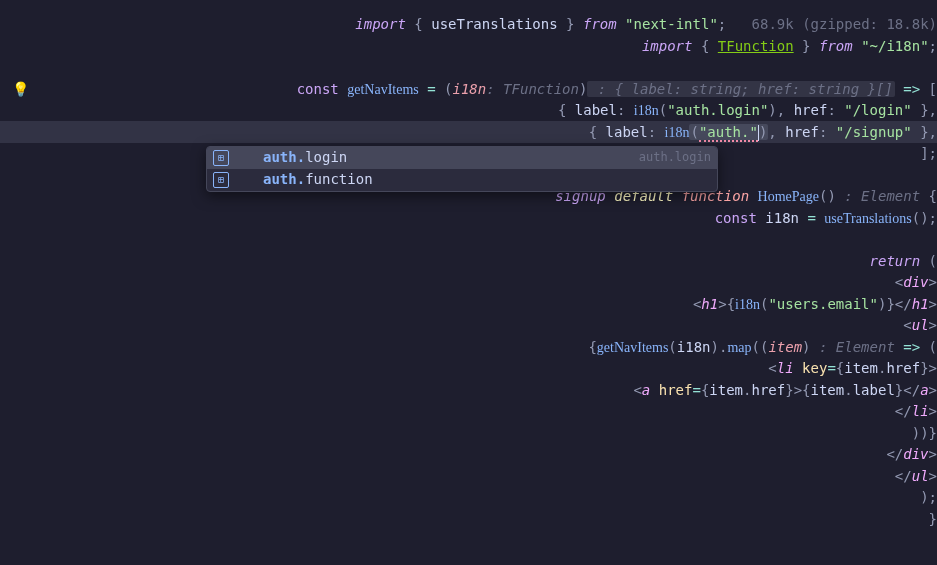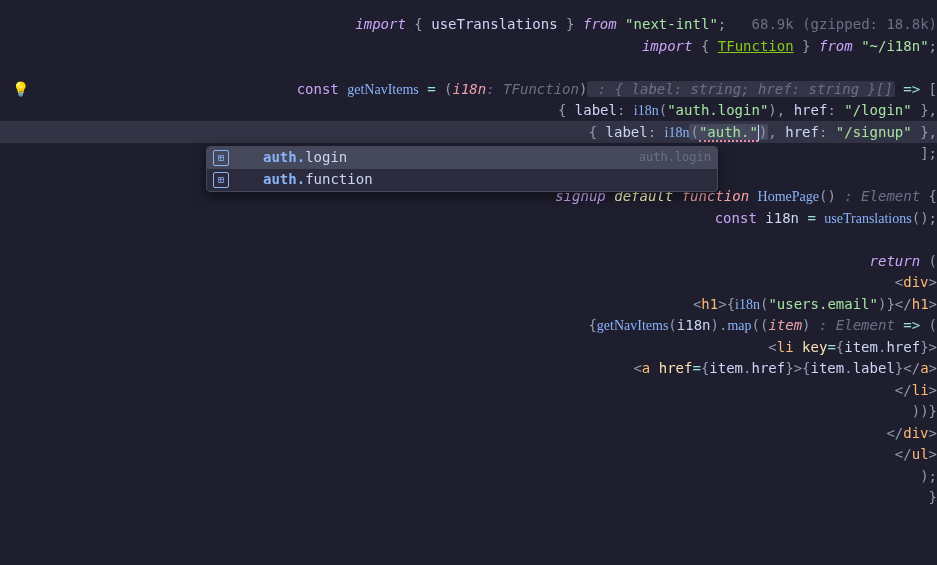--- a/index.html
+++ b/index.html
@@ -25,21 +25,21 @@
   .brace { color: #9399b2; }
   .ident { color: #cdd6f4; }
   .fn-name { color: #89b4fa; font-family: Liberation Serif, serif; }
   .type { color: #84cc16; text-decoration: underline; }
   .str { color: #a6e3a1; }
   .punct { color: #9399b2; }
   .op { color: #94e2d5; }
   .param { color: #eba0ac; font-style: italic; }
   .size-hint { color: #6c7086; }
   .type-annot { color: #6c7086; font-style: italic; }
-  .tag { color: #fdba74; }
+  .tag { color: #f0abfc; font-style: italic; }
   .tag-br { color: #9399b2; }
   .attr { color: #f9e2af; }
   .bulb {
     position: absolute;
     left: 12px;
     top: 79px;
     font-size: 14px;
   }
   .highlight-row {
     position: absolute;
@@ -123,20 +123,21 @@
 <div class="line">  <span class="brace">{</span> <span class="ident">label</span><span class="punct">:</span> <span class="fn-name">i18n</span><span class="punct">(</span><span class="str">"auth.login"</span><span class="punct">)</span><span class="punct">,</span> <span class="ident">href</span><span class="punct">:</span> <span class="str">"/login"</span> <span class="brace">}</span><span class="punct">,</span></div>
 <div class="line">  <span class="brace">{</span> <span class="ident">label</span><span class="punct">:</span> <span class="fn-name">i18n</span><span class="sel-box"><span class="punct">(</span><span class="str squiggle"><span>"auth."</span></span><span class="caret"></span><span class="punct">)</span></span><span class="punct">,</span> <span class="ident">href</span><span class="punct">:</span> <span class="str">"/signup"</span> <span class="brace">}</span><span class="punct">,</span></div>
 <div class="line"><span class="brace">]</span><span class="punct">;</span></div>
 <div class="line"></div>
 <div class="line"><span class="kw-export">signup</span> <span class="kw-default">default</span> <span class="kw-function">function</span> <span class="fn-name">HomePage</span><span class="punct">()</span><span class="type-annot"> : Element</span> <span class="brace">{</span></div>
 <div class="line">  <span class="kw-const">const</span> <span class="ident">i18n</span> <span class="op">=</span> <span class="fn-name">useTranslations</span><span class="punct">()</span><span class="punct">;</span></div>
 <div class="line"></div>
 <div class="line">  <span class="kw-return">return</span> <span class="punct">(</span></div>
 <div class="line">    <span class="tag-br">&lt;</span><span class="tag">div</span><span class="tag-br">&gt;</span></div>
 <div class="line">      <span class="tag-br">&lt;</span><span class="tag">h1</span><span class="tag-br">&gt;</span><span class="brace">{</span><span class="fn-name">i18n</span><span class="punct">(</span><span class="str">"users.email"</span><span class="punct">)</span><span class="brace">}</span><span class="tag-br">&lt;/</span><span class="tag">h1</span><span class="tag-br">&gt;</span></div>
+<div class="line">      <span class="tag-br">&lt;</span><span class="tag">ul</span><span class="tag-br">&gt;</span></div>
 <div class="line">        <span class="brace">{</span><span class="fn-name">getNavItems</span><span class="punct">(</span><span class="ident">i18n</span><span class="punct">)</span><span class="punct">.</span><span class="fn-name">map</span><span class="punct">(</span><span class="punct">(</span><span class="param">item</span><span class="punct">)</span><span class="type-annot"> : Element</span> <span class="op">=&gt;</span> <span class="punct">(</span></div>
 <div class="line">          <span class="tag-br">&lt;</span><span class="tag">li</span> <span class="attr">key</span><span class="op">=</span><span class="brace">{</span><span class="ident">item</span><span class="punct">.</span><span class="ident">href</span><span class="brace">}</span><span class="tag-br">&gt;</span></div>
 <div class="line">            <span class="tag-br">&lt;</span><span class="tag">a</span> <span class="attr">href</span><span class="op">=</span><span class="brace">{</span><span class="ident">item</span><span class="punct">.</span><span class="ident">href</span><span class="brace">}</span><span class="tag-br">&gt;</span><span class="brace">{</span><span class="ident">item</span><span class="punct">.</span><span class="ident">label</span><span class="brace">}</span><span class="tag-br">&lt;/</span><span class="tag">a</span><span class="tag-br">&gt;</span></div>
 <div class="line">          <span class="tag-br">&lt;/</span><span class="tag">li</span><span class="tag-br">&gt;</span></div>
 <div class="line">        <span class="punct">)</span><span class="punct">)</span><span class="brace">}</span></div>
 <div class="line">    <span class="tag-br">&lt;/</span><span class="tag">div</span><span class="tag-br">&gt;</span></div>
 <div class="line">      <span class="tag-br">&lt;/</span><span class="tag">ul</span><span class="tag-br">&gt;</span></div>
 <div class="line">  <span class="punct">)</span><span class="punct">;</span></div>
 <div class="line"><span class="brace">}</span></div>
 </div>

